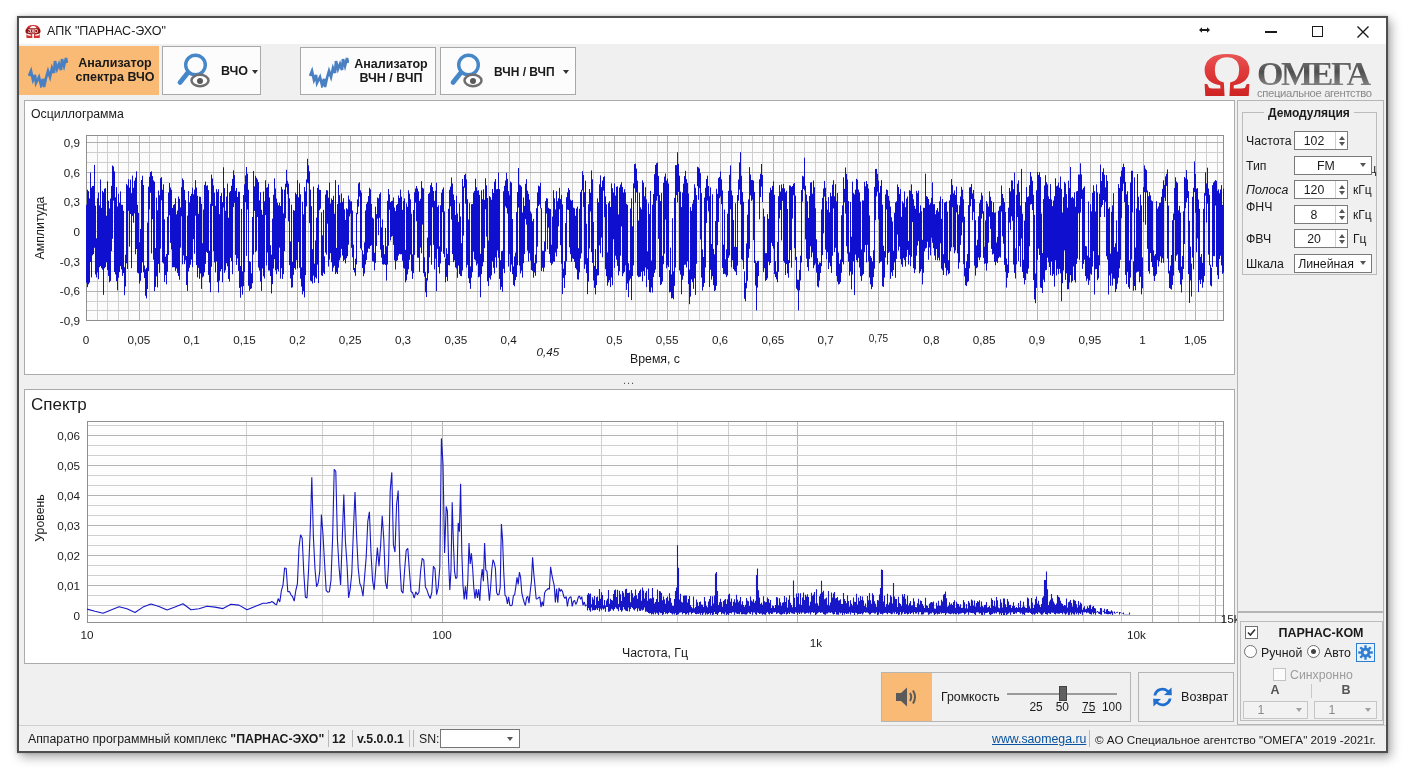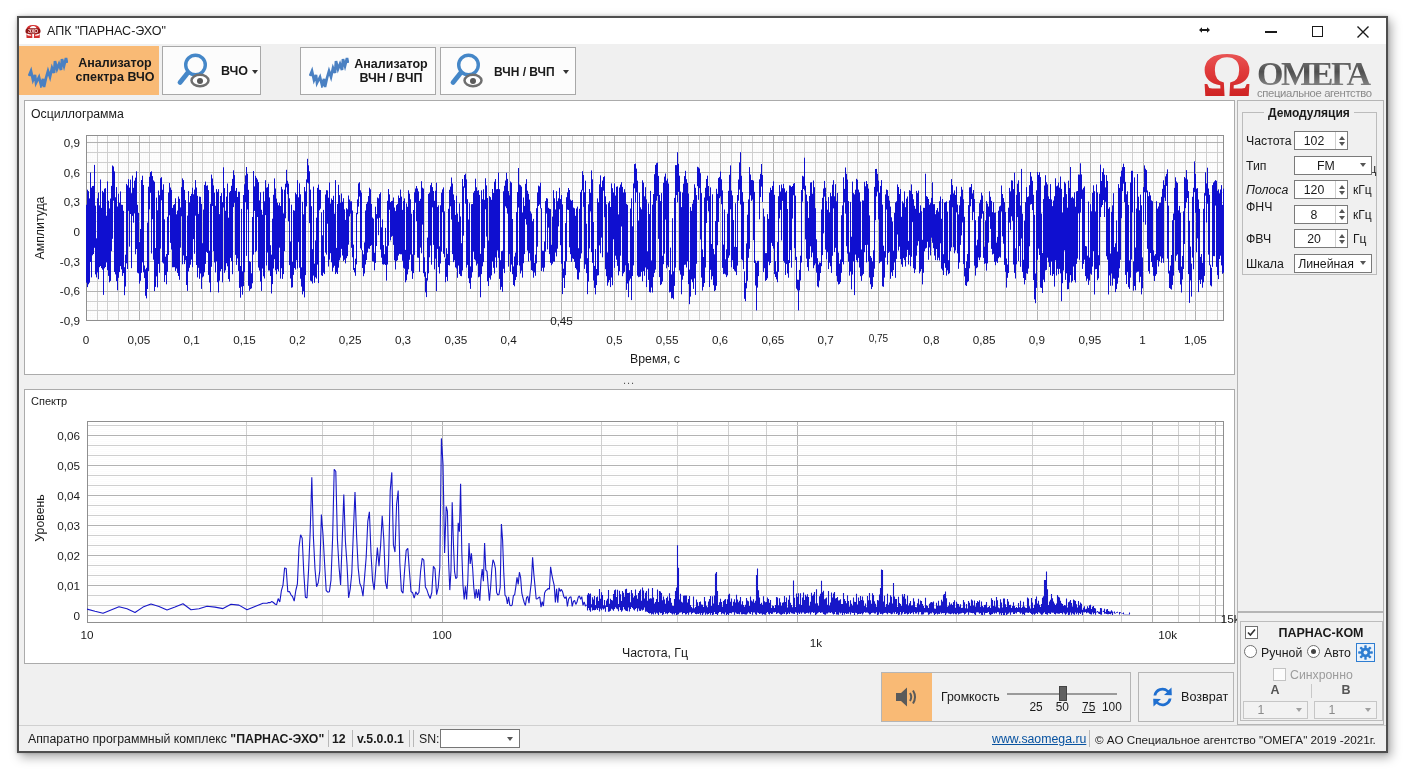--- a/index.html
+++ b/index.html
@@ -237,37 +237,37 @@
 <div class="lbl" style="left:33px;top:273px;font-size:12.3px;transform:rotate(-90deg);transform-origin:0 0;width:90px;text-align:center;">Амплитуда</div>
 <div class="lbl" style="left:61.0px;top:333px;width:50px;text-align:center;font-size:11.7px;">0</div>
 <div class="lbl" style="left:113.8px;top:333px;width:50px;text-align:center;font-size:11.7px;">0,05</div>
 <div class="lbl" style="left:166.7px;top:333px;width:50px;text-align:center;font-size:11.7px;">0,1</div>
 <div class="lbl" style="left:219.5px;top:333px;width:50px;text-align:center;font-size:11.7px;">0,15</div>
 <div class="lbl" style="left:272.3px;top:333px;width:50px;text-align:center;font-size:11.7px;">0,2</div>
 <div class="lbl" style="left:325.1px;top:333px;width:50px;text-align:center;font-size:11.7px;">0,25</div>
 <div class="lbl" style="left:378.0px;top:333px;width:50px;text-align:center;font-size:11.7px;">0,3</div>
 <div class="lbl" style="left:430.8px;top:333px;width:50px;text-align:center;font-size:11.7px;">0,35</div>
 <div class="lbl" style="left:483.6px;top:333px;width:50px;text-align:center;font-size:11.7px;">0,4</div>
-<div class="lbl" style="left:536.5px;top:314px;width:50px;text-align:center;font-size:11.7px;">0,45</div>
+<div class="lbl" style="left:536.5px;top:345px;width:50px;font-size:11.7px;font-style:italic;">0,45</div>
 <div class="lbl" style="left:589.3px;top:333px;width:50px;text-align:center;font-size:11.7px;">0,5</div>
 <div class="lbl" style="left:642.1px;top:333px;width:50px;text-align:center;font-size:11.7px;">0,55</div>
 <div class="lbl" style="left:695.0px;top:333px;width:50px;text-align:center;font-size:11.7px;">0,6</div>
 <div class="lbl" style="left:747.8px;top:333px;width:50px;text-align:center;font-size:11.7px;">0,65</div>
 <div class="lbl" style="left:800.6px;top:333px;width:50px;text-align:center;font-size:11.7px;">0,7</div>
 <div class="lbl" style="left:853.4px;top:333px;width:50px;text-align:center;font-size:10px;">0,75</div>
 <div class="lbl" style="left:906.3px;top:333px;width:50px;text-align:center;font-size:11.7px;">0,8</div>
 <div class="lbl" style="left:959.1px;top:333px;width:50px;text-align:center;font-size:11.7px;">0,85</div>
 <div class="lbl" style="left:1011.9px;top:333px;width:50px;text-align:center;font-size:11.7px;">0,9</div>
 <div class="lbl" style="left:1064.8px;top:333px;width:50px;text-align:center;font-size:11.7px;">0,95</div>
 <div class="lbl" style="left:1117.6px;top:333px;width:50px;text-align:center;font-size:11.7px;">1</div>
 <div class="lbl" style="left:1170.4px;top:333px;width:50px;text-align:center;font-size:11.7px;">1,05</div>
 <div class="lbl" style="left:605px;top:352px;width:100px;text-align:center;font-size:12.3px;">Время, с</div>
 <div class="lbl" style="left:614px;top:374px;width:30px;text-align:center;font-size:11px;color:#555;letter-spacing:1px;">...</div>
 <div class="ab" style="left:24px;top:389px;width:1211px;height:275px;background:#fff;border:1px solid #ababab;"></div>
-<div class="lbl" style="left:31px;top:395px;font-size:11px;">Спектр</div>
+<div class="lbl" style="left:31px;top:395px;font-size:17px;">Спектр</div>
 <svg class="ab" style="left:87px;top:421px;" width="1137" height="202" viewBox="0 0 1137 202">
 <defs>
         <pattern id="sg2" width="4" height="1.998" patternUnits="userSpaceOnUse">
 <path d="M0 0V1.998" stroke="#f5f5f5" stroke-width="0" fill="none"></path>
           <path d="M0 0H4" stroke="#f5f5f5" stroke-width="0.7" fill="none"></path>
         </pattern>
       </defs>
 <rect x="0" y="0" width="1137" height="202" fill="url(#sg2)"></rect>
 <g stroke-width="1">
         <line x1="159.5" y1="0" x2="159.5" y2="202" stroke="#cfcfcf"></line>
@@ -316,21 +316,21 @@
 <div class="lbl" style="left:30px;top:578.5px;width:50px;text-align:right;font-size:11.7px;">0,01</div>
 <div class="lbl" style="left:30px;top:548.6px;width:50px;text-align:right;font-size:11.7px;">0,02</div>
 <div class="lbl" style="left:30px;top:518.6px;width:50px;text-align:right;font-size:11.7px;">0,03</div>
 <div class="lbl" style="left:30px;top:488.6px;width:50px;text-align:right;font-size:11.7px;">0,04</div>
 <div class="lbl" style="left:30px;top:458.6px;width:50px;text-align:right;font-size:11.7px;">0,05</div>
 <div class="lbl" style="left:30px;top:428.7px;width:50px;text-align:right;font-size:11.7px;">0,06</div>
 <div class="lbl" style="left:33px;top:558px;font-size:12.3px;transform:rotate(-90deg);transform-origin:0 0;width:80px;text-align:center;">Уровень</div>
 <div class="lbl" style="left:62.0px;top:628px;width:50px;text-align:center;font-size:11.7px;">10</div>
 <div class="lbl" style="left:417.0px;top:628px;width:50px;text-align:center;font-size:11.7px;">100</div>
 <div class="lbl" style="left:772.0px;top:636px;width:50px;text-align:right;font-size:11.7px;">1k</div>
-<div class="lbl" style="left:1127.0px;top:628px;width:50px;text-align:right;font-size:11.7px;">10k</div>
+<div class="lbl" style="left:1127.0px;top:628px;width:50px;text-align:left;font-size:11.7px;">10k</div>
 <div class="lbl" style="left:1189.5px;top:612px;width:50px;text-align:right;font-size:11.7px;">15k</div>
 <div class="lbl" style="left:605px;top:646px;width:100px;text-align:center;font-size:12.3px;">Частота, Гц</div>
 <div class="ab" style="left:1237px;top:100px;width:147px;height:512px;background:#f0f0f0;border:1px solid #b5b5b5;"></div>
 <div class="ab" style="left:1237px;top:612px;width:147px;height:113px;background:#f0f0f0;border:1px solid #b5b5b5;"></div>
 <div class="ab" style="left:1242px;top:112px;width:135px;height:163px;border:1px solid #bcbcbc;"></div>
 <div class="lbl" style="left:1264px;top:106px;background:#f0f0f0;padding:0 4px;font-size:12px;font-weight:bold;">Демодуляция</div>
 <div class="lbl" style="left:1246px;top:134.0px;font-size:12.3px;">Частота</div>
 <div class="ab" style="left:1294px;top:131px;width:54px;height:19px;background:#fff;border:1px solid #7a7a7a;"></div>
 <div class="lbl" style="left:1294px;top:134px;width:40px;text-align:center;font-size:12.3px;">102</div>
 <div class="ab" style="left:1335px;top:132px;width:12px;height:17px;border-left:1px solid #cfcfcf;"></div>

